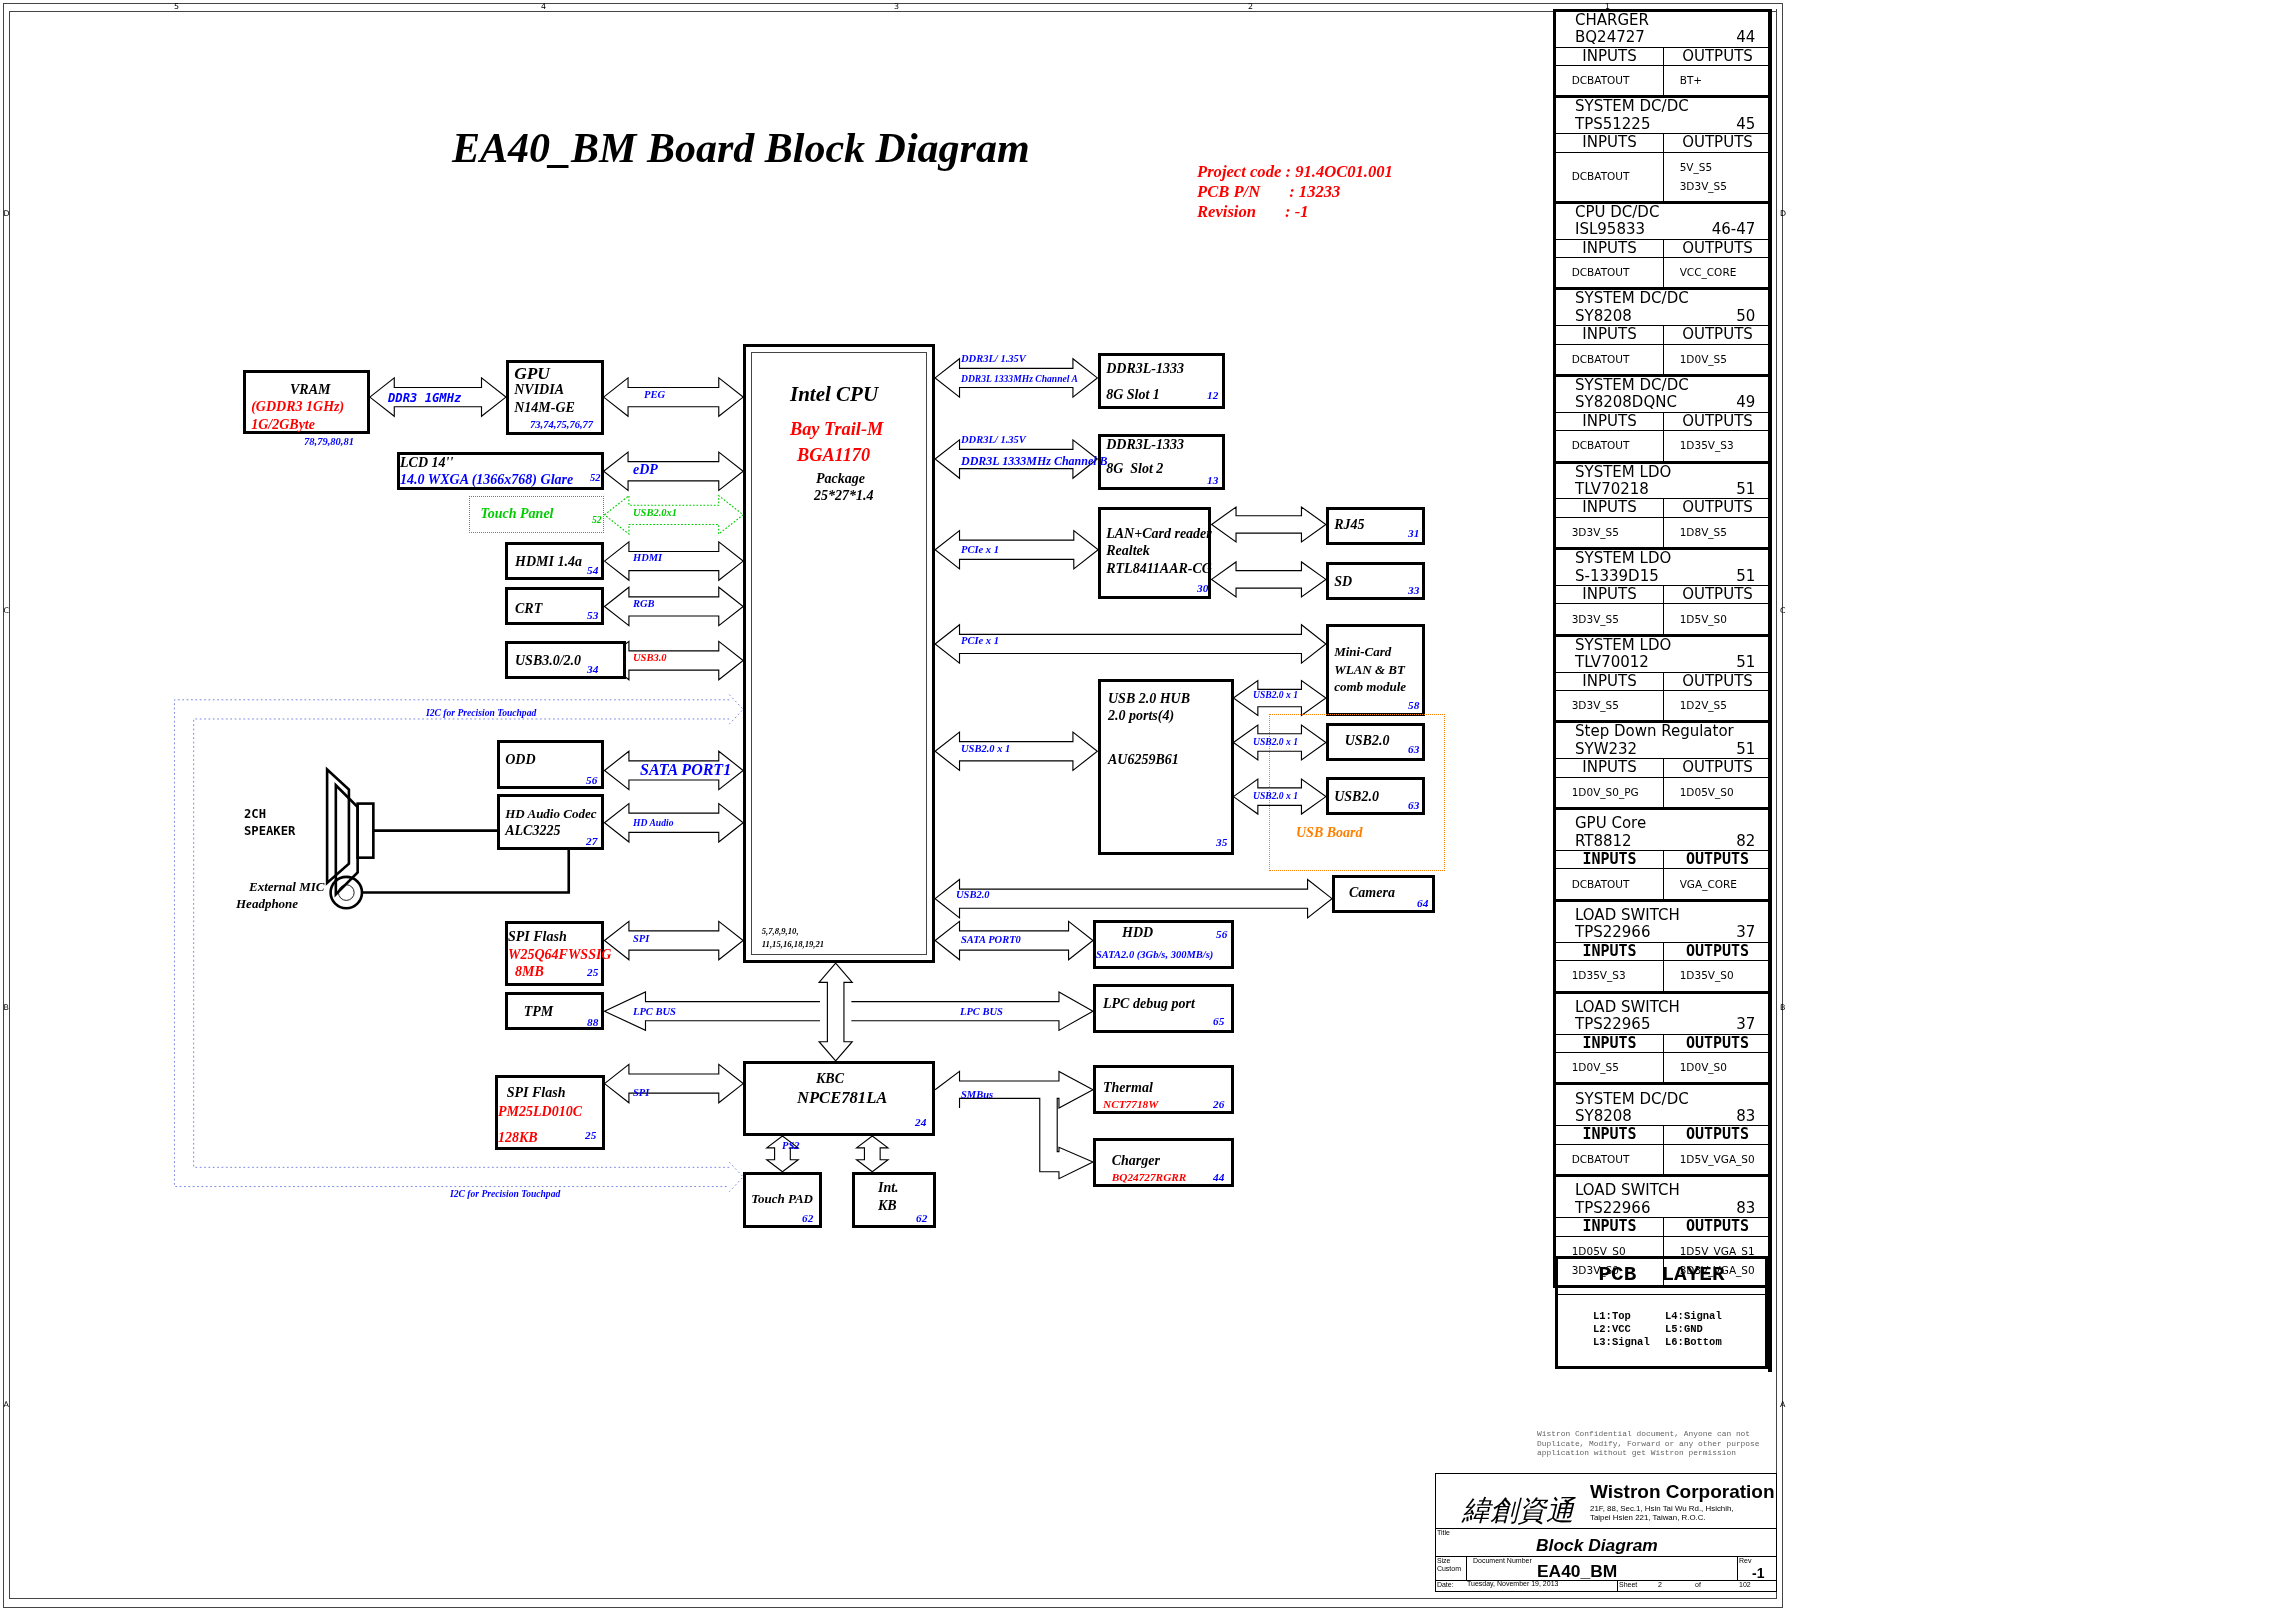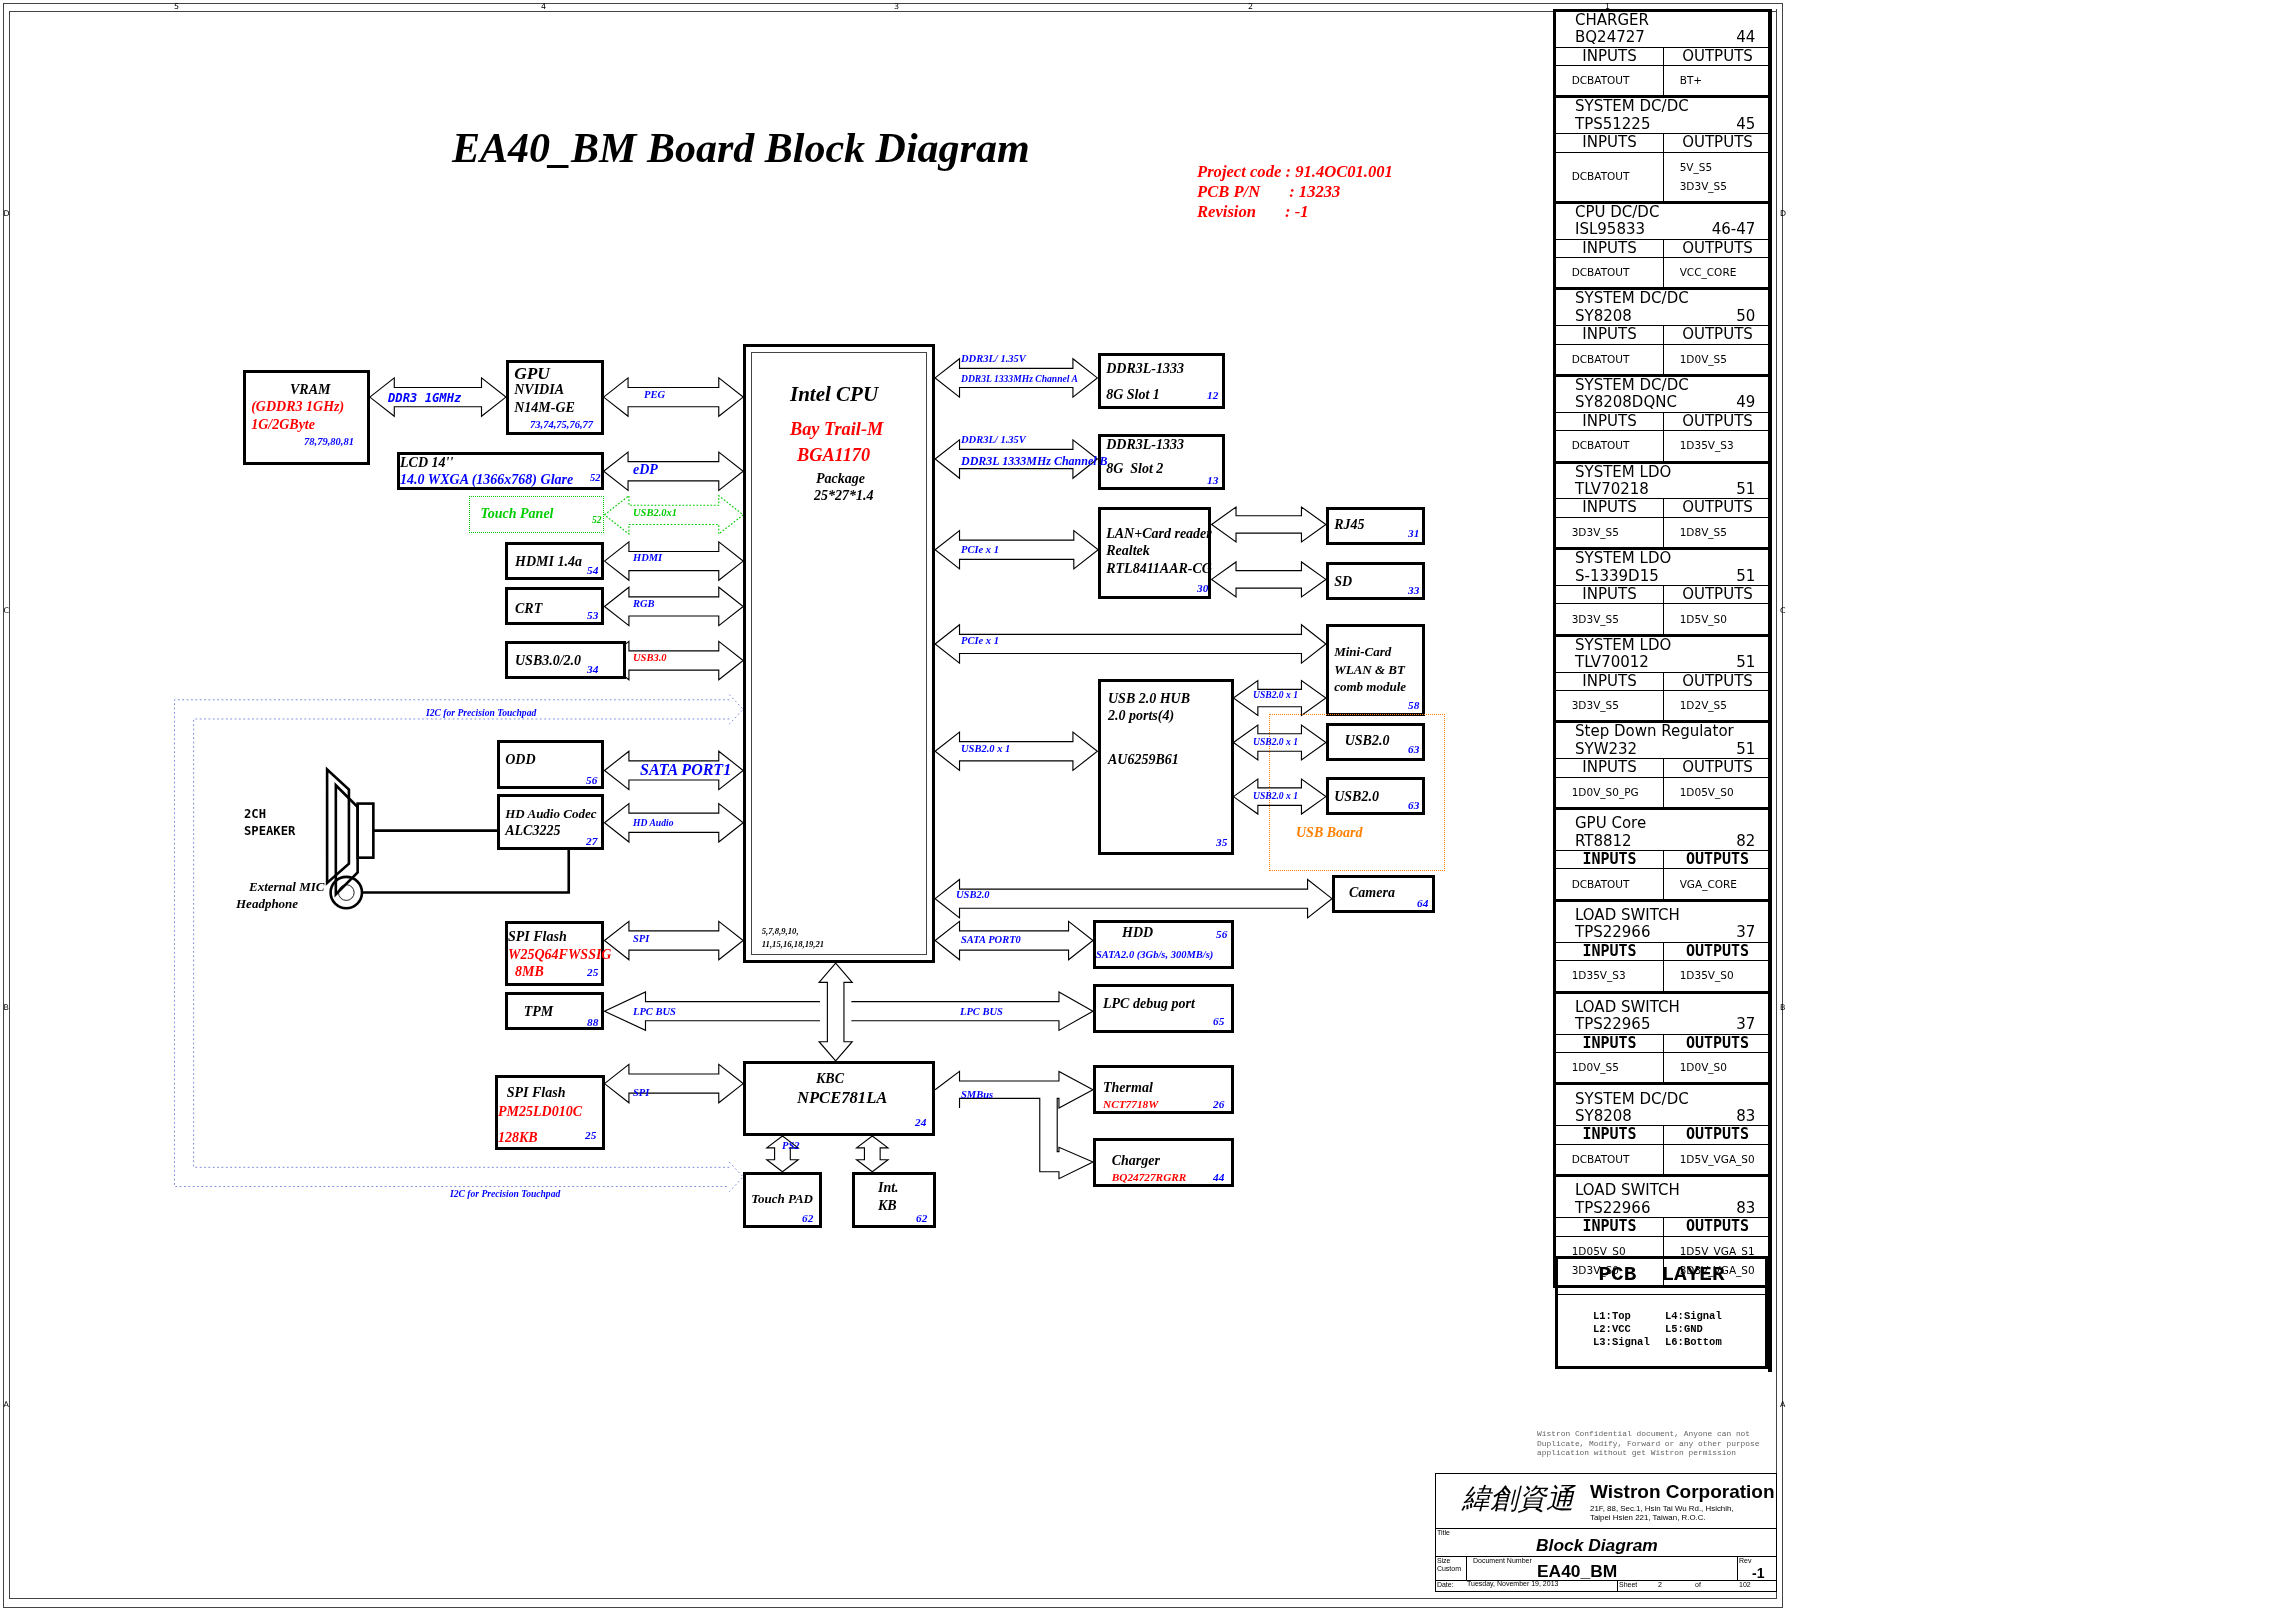--- a/index.html
+++ b/index.html
@@ -93,21 +93,21 @@
       <polygon points="1072,738 1100,716 1100,727 1492,727 1492,716 1520,738 1492,760 1492,749 1100,749 1100,760" fill="none" stroke="#000" stroke-width="1.3" stroke-dasharray=""></polygon>
       <polygon points="1072,861 1100,839 1100,850 1230,850 1230,839 1258,861 1230,883 1230,872 1100,872 1100,883" fill="none" stroke="#000" stroke-width="1.3" stroke-dasharray=""></polygon>
       <polygon points="1414,800 1442,780 1442,790 1492,790 1492,780 1520,800 1492,820 1492,810 1442,810 1442,820" fill="none" stroke="#000" stroke-width="1.3" stroke-dasharray=""></polygon>
       <polygon points="1414,851 1442,831 1442,841 1492,841 1492,831 1520,851 1492,871 1492,861 1442,861 1442,871" fill="none" stroke="#000" stroke-width="1.3" stroke-dasharray=""></polygon>
       <polygon points="1414,913 1442,893 1442,903 1492,903 1492,893 1520,913 1492,933 1492,923 1442,923 1442,933" fill="none" stroke="#000" stroke-width="1.3" stroke-dasharray=""></polygon>
       <polygon points="1072,1030 1100,1008 1100,1019 1499,1019 1499,1008 1527,1030 1499,1052 1499,1041 1100,1041 1100,1052" fill="none" stroke="#000" stroke-width="1.3" stroke-dasharray=""></polygon>
       <polygon points="1072,1078 1100,1056 1100,1067 1225,1067 1225,1056 1253,1078 1225,1100 1225,1089 1100,1089 1100,1100" fill="none" stroke="#000" stroke-width="1.3" stroke-dasharray=""></polygon>
       <polyline points="1072,1249 1100,1228 1100,1239 1214,1239 1214,1228 1253,1249 1214,1270 1214,1259 1212,1259 1212,1320 1214,1320 1214,1315 1253,1332 1214,1351 1214,1343 1192,1343 1192,1259 1100,1259 1100,1270" fill="none" stroke="#000" stroke-width="1.3"></polyline>
     </svg>
 
-  <div class="box" style="left:243px;top:370px;width:127px;height:95px;">
+  <div class="box" style="left:243px;top:370px;width:127px;height:64px;">
     <div class="txt blk" style="left:44px;top:8.7px;font-size:14px;">VRAM</div>
     <div class="txt red" style="left:5.2px;top:26px;font-size:14px;">(GDDR3 1GHz)</div>
     <div class="txt red" style="left:5.2px;top:44px;font-size:14px;">1G/2GByte</div>
     <div class="pg" style="left:58px;top:63px;font-size:10.5px;">78,79,80,81</div>
   </div>
 
   <div class="box" style="left:506px;top:360px;width:98px;height:75px;">
     <div class="txt blk" style="left:5.2px;top:0px;font-size:17.4px;">GPU</div>
     <div class="txt blk" style="left:5.2px;top:19px;font-size:14px;">NVIDIA</div>
     <div class="txt blk" style="left:5.2px;top:37px;font-size:14px;">N14M-GE</div>
@@ -584,21 +584,21 @@
         <div>L3:Signal</div>
         <div>L6:Bottom</div>
       </div>
   </div>
 
   <div id="conf" class="abs" style="left:1537px;top:1429px;font-family:'Liberation Mono',monospace;font-size:7.9px;line-height:9.6px;color:#666;white-space:pre;">Wistron Confidential document, Anyone can not
 Duplicate, Modify, Forward or any other purpose
 application without get Wistron permission</div>
 
   <div class="abs sans" style="left:1435px;top:1473px;width:342px;height:119px;border:1.3px solid #000;box-sizing:border-box;font-family:'Liberation Sans',sans-serif;">
-    <div class="abs" style="left:26px;top:6px;font-size:28px;font-style:italic;font-family:'DejaVu Serif',serif;">緯創資通</div>
+    <div class="abs" style="left:26px;top:18px;font-size:28px;font-style:italic;font-family:'DejaVu Serif',serif;">緯創資通</div>
     <div class="abs" style="left:154px;top:7px;font-size:19px;font-weight:bold;">Wistron Corporation</div>
     <div class="abs" style="left:154px;top:30px;font-size:7.9px;">21F, 88, Sec.1, Hsin Tai Wu Rd., Hsichih,</div>
     <div class="abs" style="left:154px;top:39px;font-size:7.9px;">Taipei Hsien 221, Taiwan, R.O.C.</div>
     <div class="abs" style="left:0;right:0;top:54px;height:0.9px;background:#000;"></div>
     <div class="abs" style="left:0.9px;top:55px;font-size:7px;">Title</div>
     <div class="abs" style="left:100px;top:61px;font-size:17.4px;font-weight:bold;font-style:italic;">Block Diagram</div>
     <div class="abs" style="left:0;right:0;top:82px;height:0.9px;background:#000;"></div>
     <div class="abs" style="left:0.9px;top:83px;font-size:7px;">Size</div>
     <div class="abs" style="left:0.9px;top:91px;font-size:7px;">Custom</div>
     <div class="abs" style="left:30px;top:82px;width:0.9px;height:24.4px;background:#000;"></div>

